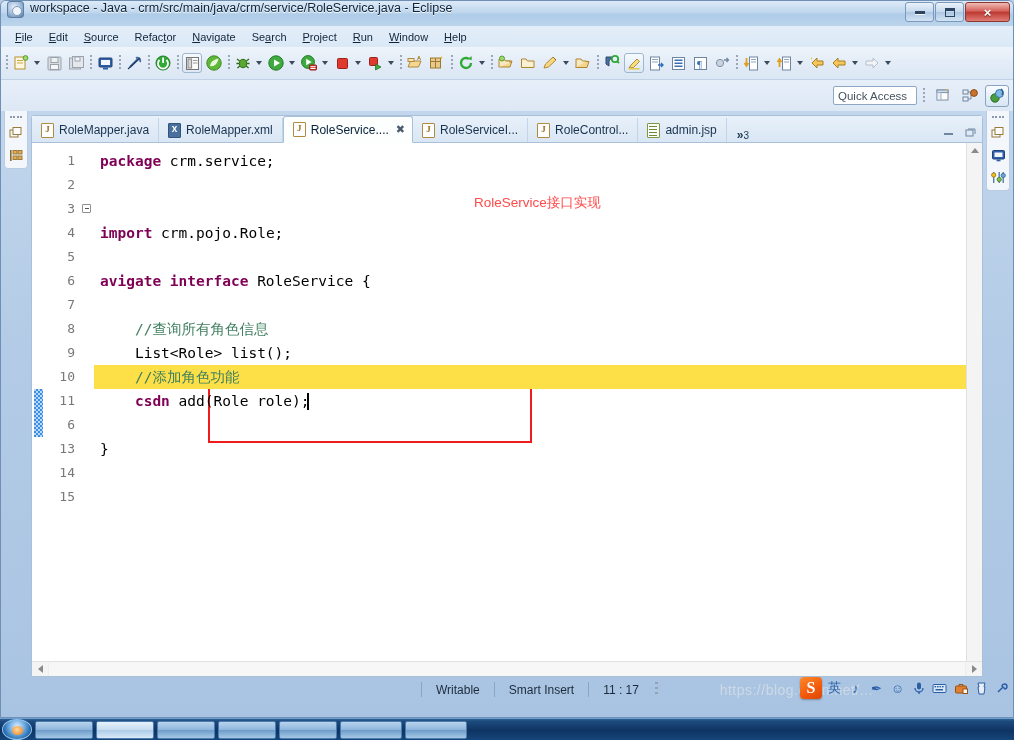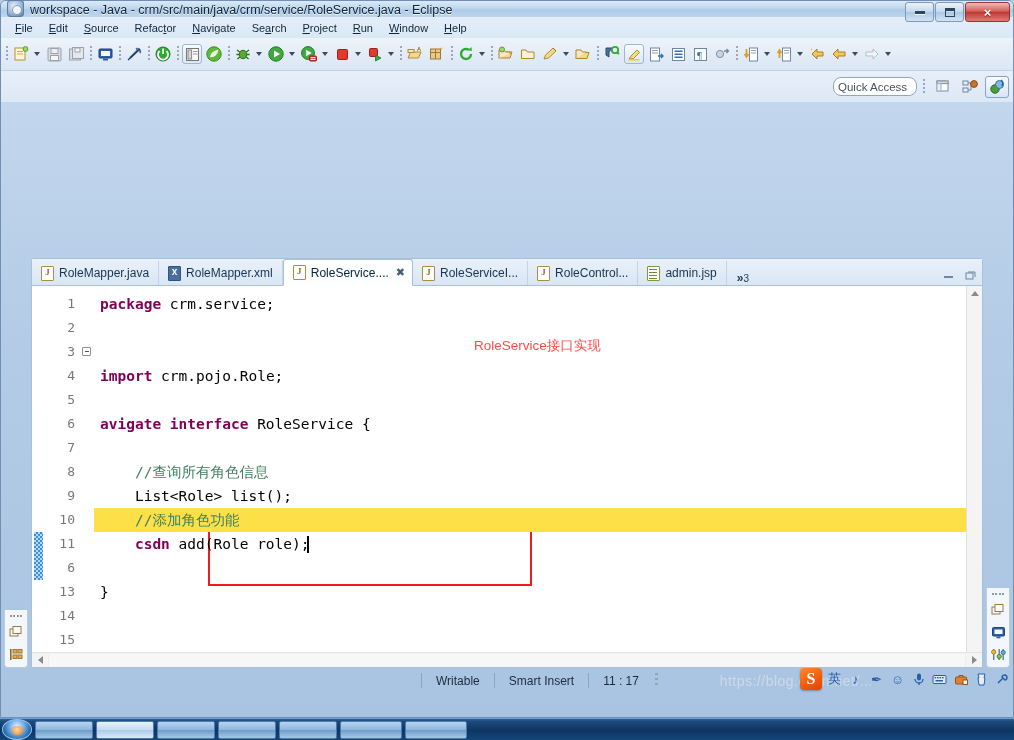--- a/index.html
+++ b/index.html
@@ -14,24 +14,24 @@
   
   #app-window {
     position:absolute; left:0; top:0; width:1014px; height:718px;
     background: linear-gradient(180deg,#c9dcf0 0%, #b3cbe6 48%, #a9c4e2 100%);
     border:1px solid #6f8fb5;
     border-radius:6px 6px 0 0;
   }
 
   
   #titlebar {
-    position:relative; height:16px;
+    position:relative; height:25px;
     background: linear-gradient(180deg,#dceaf7 0%,#c0d7ee 45%,#aecbe8 55%,#bcd5ec 100%);
     border-radius:5px 5px 0 0;
-    display:flex; align-items:flex-end; padding-left:6px;
+    display:flex; align-items:flex-start; padding-left:6px;
   }
   #title-icon {
     width:17px; height:17px; border-radius:3px;
     background: radial-gradient(circle at 40% 35%, #e9f1fa 0%, #9db9d8 55%, #56799f 100%);
     border:1px solid #5d7fa6; margin-right:6px; position:relative;
   }
   #title-icon:after{
     content:""; position:absolute; left:4px; top:4px; width:8px;height:8px;
     border-radius:50%; background:#f0f5fb; border:1px solid #7e9cbe;
   }
@@ -80,29 +80,29 @@
   .tb-sep{width:7px;height:18px;display:flex;align-items:center;justify-content:center;}
   .tb-sep:after{content:"";width:2px;height:16px;background:repeating-linear-gradient(180deg,#9aa7b6 0 2px,transparent 2px 4px);}
 
   
   #qa-row{
     height:31px;display:flex;align-items:center;justify-content:flex-end;
     padding-right:4px;gap:3px;
     background:linear-gradient(180deg,#e7eff9 0%,#dde8f5 100%);
   }
   #quick-access{
-    width:84px;height:19px;border:1px solid #8ea7c3;background:#fff;border-radius:8px;
+    width:84px;height:19px;border:1px solid #8ea7c3;background:#fff;border-radius:2px;
     font-size:11.5px;color:#45525f;padding:1px 4px;line-height:16px;
   }
   .persp-sep{width:2px;height:16px;background:repeating-linear-gradient(180deg,#9aa7b6 0 2px,transparent 2px 4px);margin:0 3px;}
   .persp-btn{width:24px;height:22px;display:flex;align-items:center;justify-content:center;border-radius:3px;}
   .persp-btn.active{border:1px solid #8aa3c0;background:linear-gradient(180deg,#f9fcff,#d7e5f4);}
 
   
-  #workbench{position:relative;height:566px;display:flex;padding:0 2px;align-items:flex-end;}
+  #workbench{position:relative;height:566px;display:flex;padding:0 2px;}
 
   .side-rail{
     width:26px; display:flex; flex-direction:column; align-items:center;
   }
   .rail-box{
     width:24px;background:#f3f7fc;border:1px solid #b9cce1;border-top:none;
     border-radius:0 0 4px 4px;padding:2px 0 4px;display:flex;flex-direction:column;align-items:center;gap:4px;
   }
   .rail-dots{width:16px;height:7px;display:flex;align-items:center;justify-content:center;gap:1.5px;}
   .rail-dots i{width:2px;height:2px;background:#8b9bad;display:block;}

